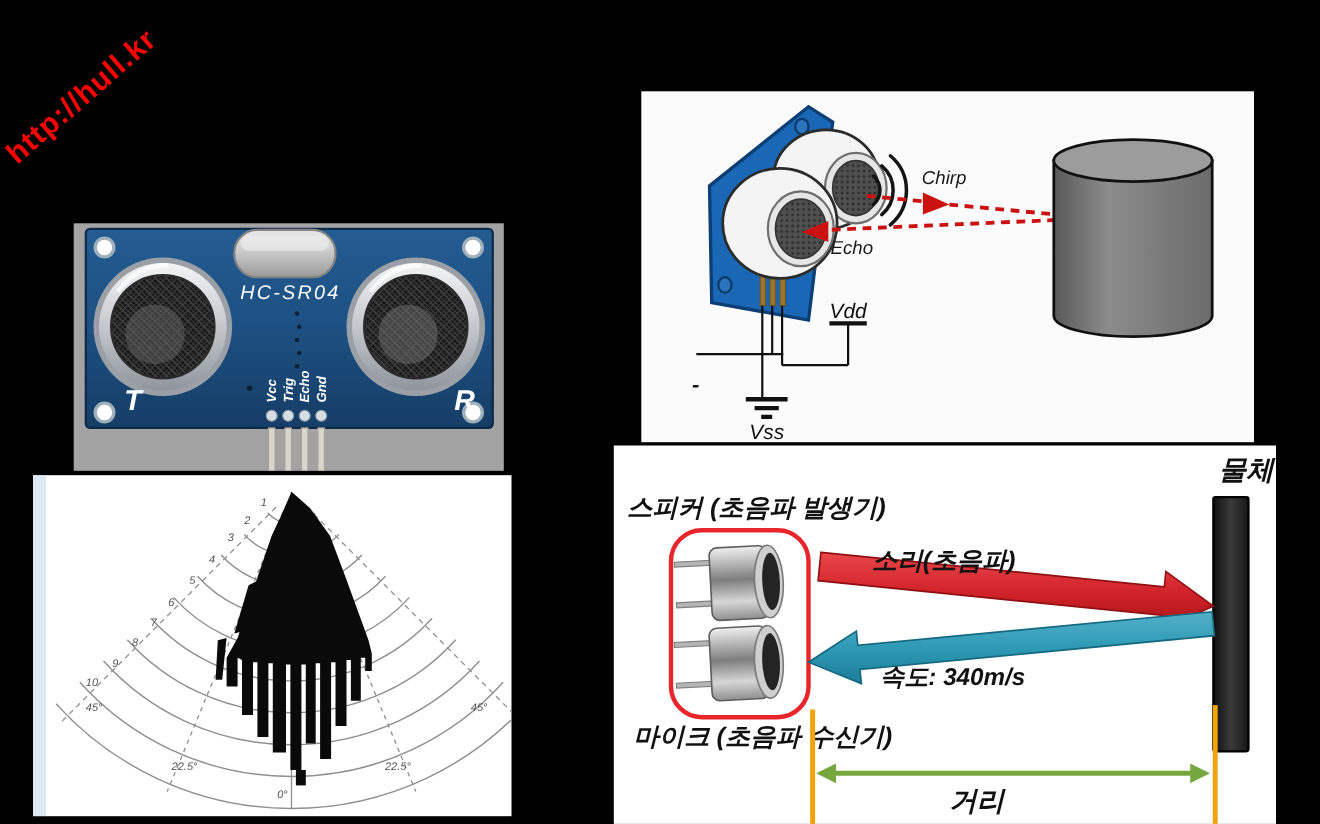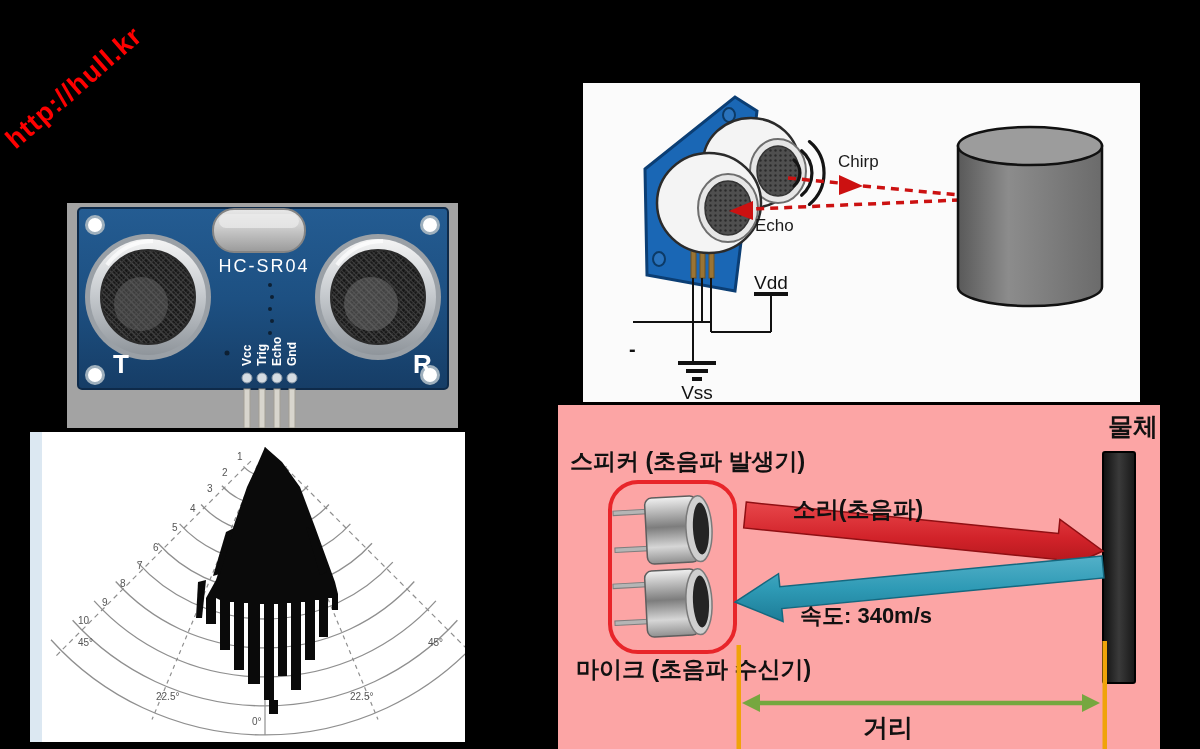--- a/index.html
+++ b/index.html
@@ -1,25 +1,25 @@
 <!DOCTYPE html>
 <html><head>
 <meta charset="utf-8">
 <style>
   html,body{margin:0;padding:0;background:#000;}
   body{width:1200px;height:749px;position:relative;overflow:hidden;
        font-family:"Liberation Sans", sans-serif;}
-  .panel{position:absolute;}
+  .panel{position:absolute;font-style:italic;}
   #watermark{position:absolute;left:10px;top:128px;color:#fe0000;
      font-size:27px;font-weight:bold;letter-spacing:1px;
      transform:rotate(-41deg);transform-origin:0 50%;white-space:nowrap;}
   #panel-sensor-photo{left:67px;top:203px;width:391px;height:225px;background:#a3a3a3;}
   #panel-beam-pattern{left:30px;top:432px;width:435px;height:310px;background:#ffffff;}
   #panel-chirp-diagram{left:583px;top:83px;width:557px;height:319px;background:#fbfbfb;}
-  #panel-distance-diagram{left:558px;top:405px;width:602px;height:344px;background:#fca5a5;}
+  #panel-distance-diagram{left:558px;top:405px;width:602px;height:344px;background:#ffffff;}
   svg{display:block;}
   svg text{font-family:"Liberation Sans", sans-serif;}
   .kr{font-weight:bold;fill:#111;}
 </style>
 </head>
 <body>
 
 <div id="watermark">
   <span>http://hull.kr</span>
 </div>

